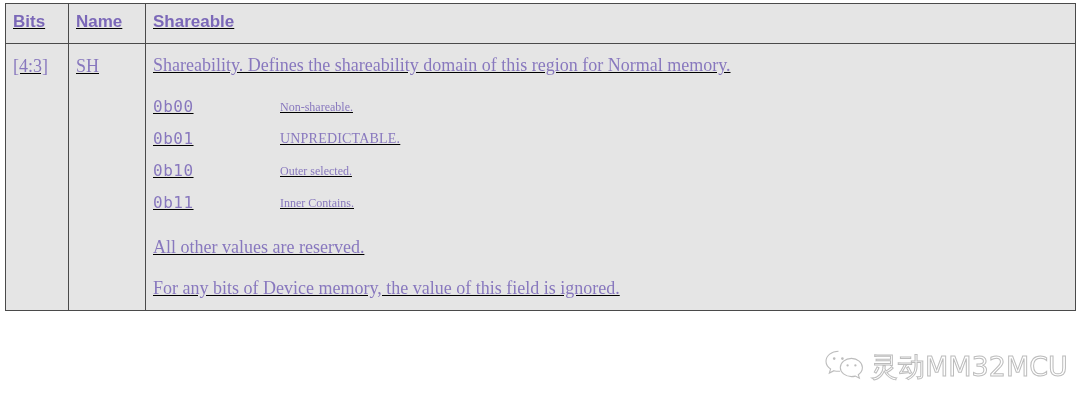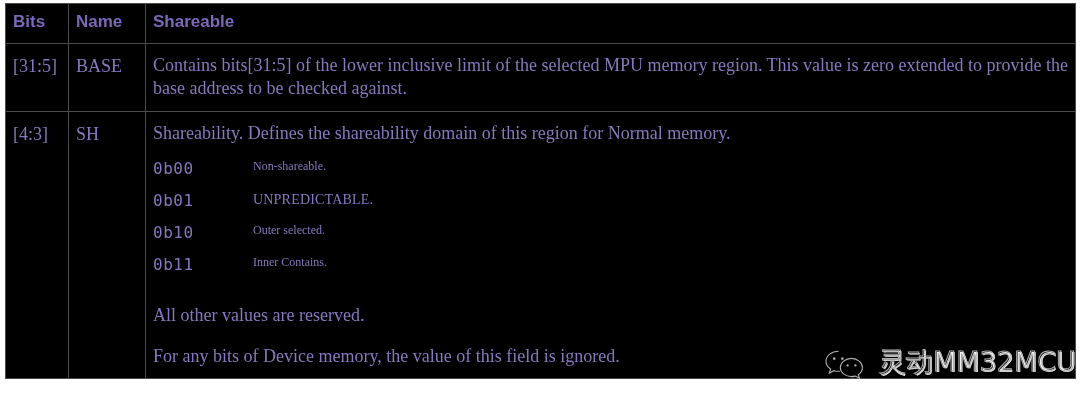--- a/index.html
+++ b/index.html
@@ -21,21 +21,21 @@
     left: 5px;
     top: 3px;
     width: 1070px;
     border-collapse: collapse;
     table-layout: fixed;
   }
   .reg-table td, .reg-table th {
     border: 1px solid #4a4a4a;
     vertical-align: top;
     padding: 0;
-    background: #000000;
+    background: #e5e5e5;
     text-decoration: underline;
   }
 
   .col-bits   { width: 63px;  }
   .col-name   { width: 77px;  }
   .col-func   { width: 930px; }
 
   
   thead th {
     height: 39px;
@@ -71,22 +71,23 @@
     padding: 0;
   }
   .para-gap { margin-top: 17px !important; }
 
   
   .val-list {
     margin-top: 14px;
   }
   .val-row {
     display: flex;
-    align-items: flex-start;
+    align-items: center;
     height: 32px;
+    gap: 27px;
   }
   .val-code {
     font-family: "DejaVu Sans Mono", "Liberation Mono", monospace;
     font-size: 16px;
     color: #8878BE;
     width: 100px;
     flex: 0 0 100px;
     letter-spacing: 0.5px;
   }
   .val-desc {
@@ -97,21 +98,22 @@
     font-size: 14px;
     letter-spacing: 0.2px;
   }
 
   
   .watermark {
     position: absolute;
     left: 823px;
     top: 348px;
     display: flex;
-    gap: 12px;
+    align-items: center;
+    gap: 4px;
     pointer-events: none;
     opacity: 0.95;
   }
   .wm-icon { display: block; }
   .wm-text {
     font-family: "DejaVu Sans", "Liberation Sans", sans-serif;
     font-size: 27px;
     line-height: 1;
     color: transparent;
     -webkit-text-stroke: 1px #b9b9b9;
@@ -136,33 +138,20 @@
       <th>
         <div class="hd-text">Name</div>
       </th>
       <th>
         <div class="hd-text">Shareable</div>
       </th>
     </tr>
   </thead>
   <tbody>
 
-    <tr>
-      <td>
-        <div class="cell-bits">[31:5]</div>
-      </td>
-      <td>
-        <div class="cell-name">BASE</div>
-      </td>
-      <td>
-        <div class="cell-func">
-          <p>Contains bits[31:5] of the lower inclusive limit of the selected MPU memory region. This value is zero extended to provide the base address to be checked against.</p>
-        </div>
-      </td>
-    </tr>
 
     <tr>
       <td>
         <div class="cell-bits">[4:3]</div>
       </td>
       <td>
         <div class="cell-name">SH</div>
       </td>
       <td>
         <div class="cell-func">

